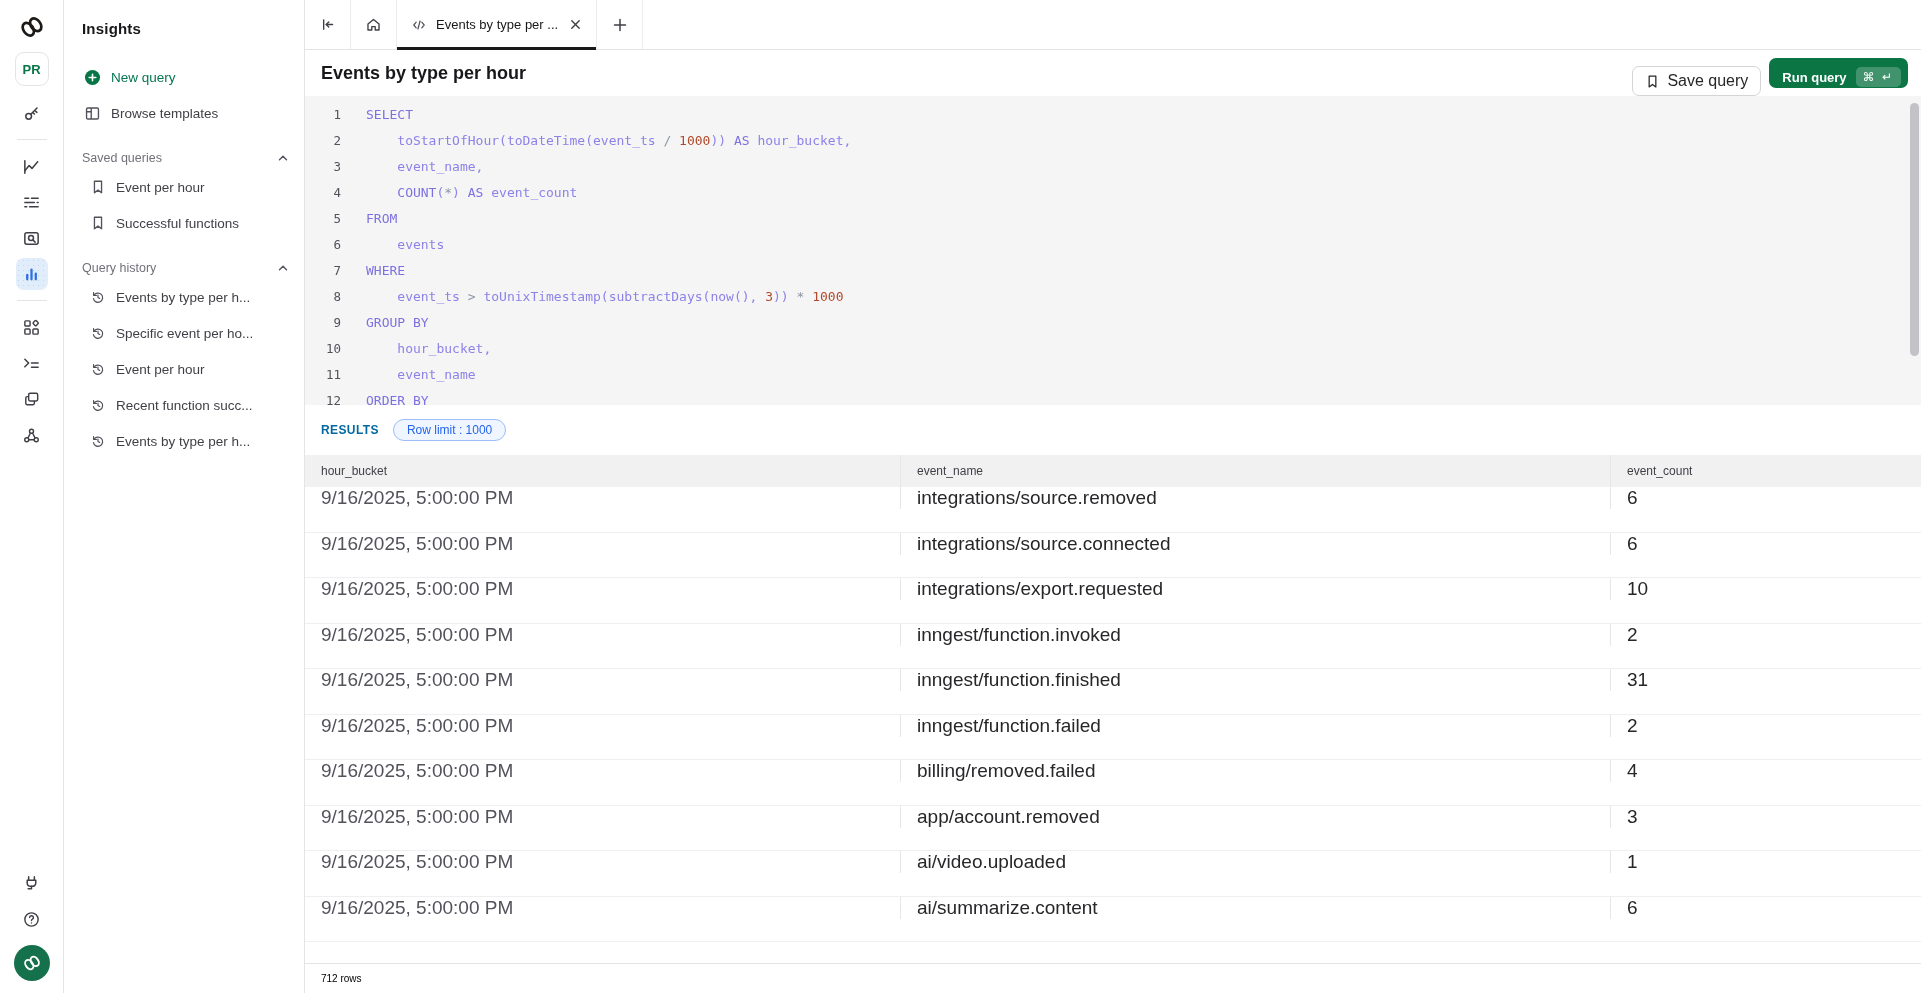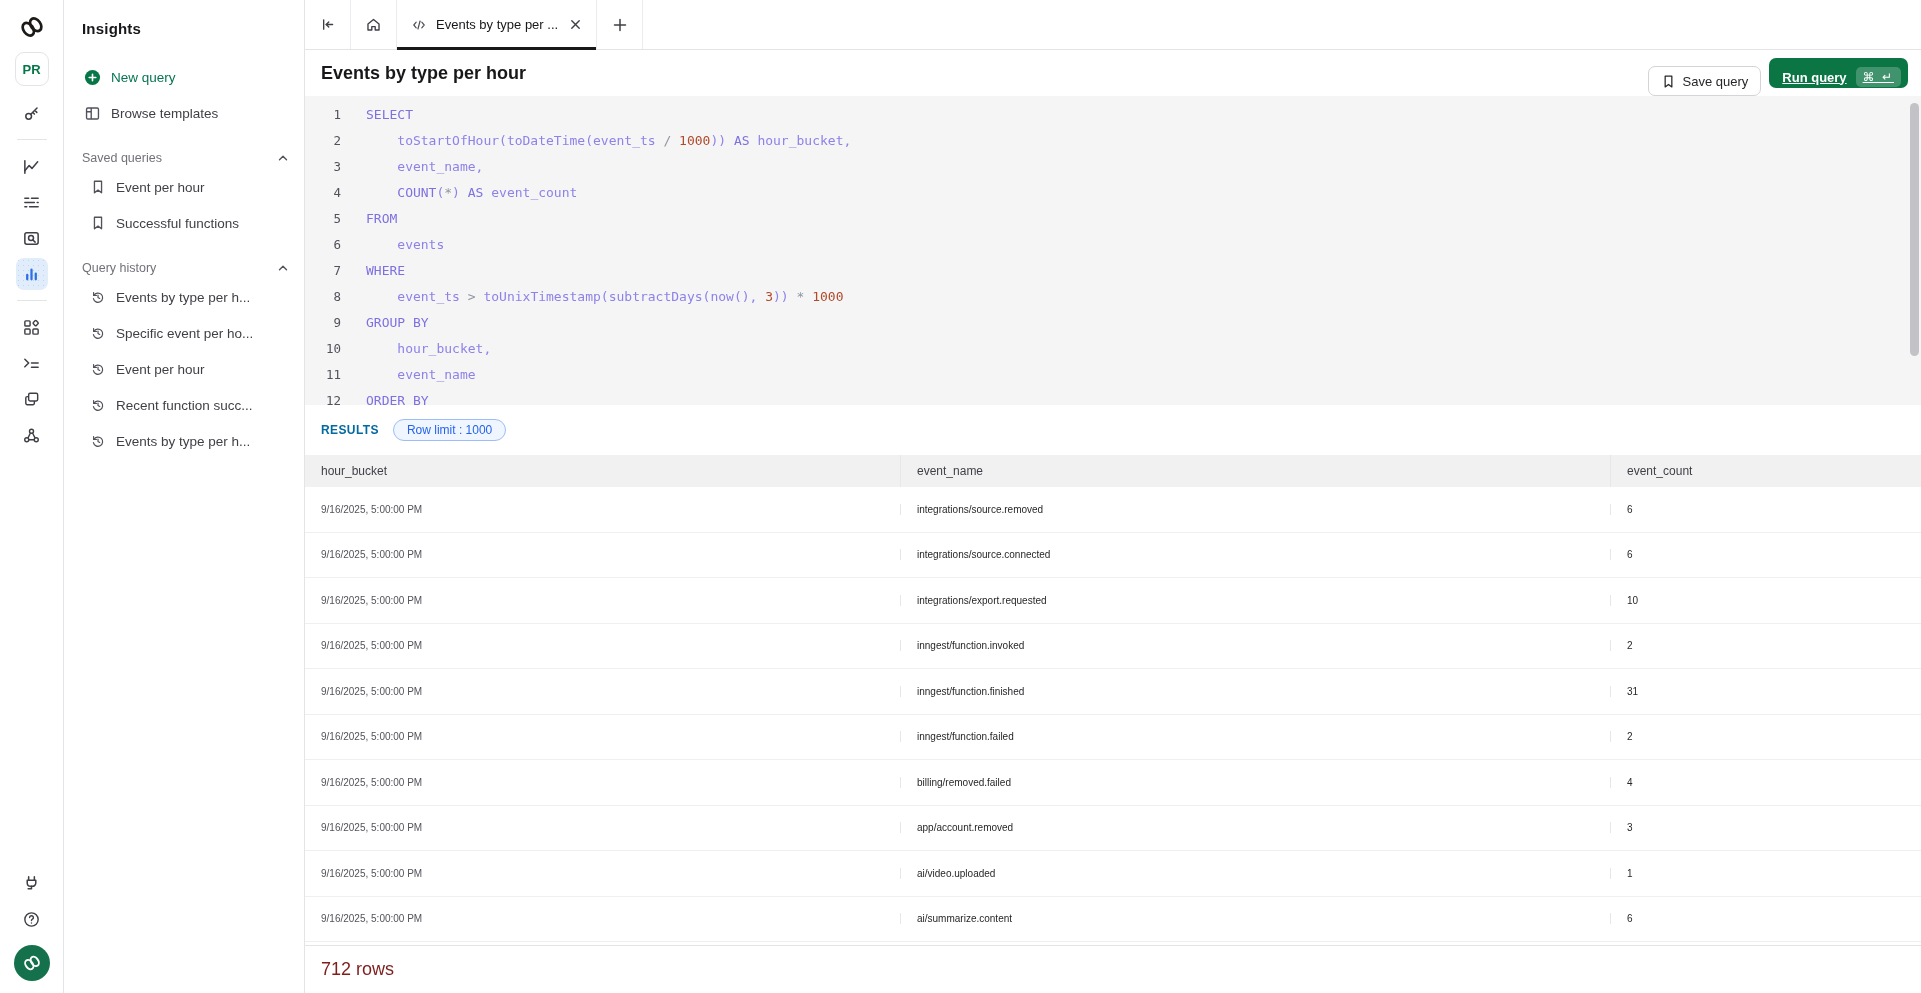--- a/index.html
+++ b/index.html
@@ -81,26 +81,26 @@
   }
   .tab::after { content:""; position:absolute; left:0; right:0; bottom:-1px; height:3px; background:#18181b; }
   .tab .close { color:#3f3f46; margin-left:2px; }
 
   .titlebar { height:46px; flex:none; display:flex; align-items:center; padding:0 13px 0 16px; }
   .page-title { font-size:18px; font-weight:700; color:#18181b; }
   .tb-actions { margin-left:auto; display:flex; gap:8px; align-items:center; }
   .btn-save {
     height:30px; border:1px solid #d4d4d8; border-radius:7px; background:#fff;
     display:flex; align-items:center; gap:7px; padding:0 12px;
-    font-size:13px; color:#27272a; font-weight:500; cursor:pointer;margin-top:16px;
+    font-size:16px; color:#27272a; font-weight:500; cursor:pointer;margin-top:16px;
   }
   .btn-run {
     height:30px; border:none; border-radius:7px; background:#0b7544; color:#fff;
     display:flex; align-items:center; gap:9px; padding:8px 7px 0 13px;
-    font-size:13px; font-weight:700; cursor:pointer;text-decoration:underline;
+    font-size:13px; font-weight:700; cursor:pointer;
   }
   .kbd {
     background:rgba(255,255,255,.22); border-radius:5px; padding:3px 7px;
     font-size:12px; font-weight:500; letter-spacing:2px;
   }
 
   
   .editor {
     height:309px; flex:none; background:#f5f5f6;
     padding-top:6px; position:relative; overflow:hidden;
@@ -126,24 +126,24 @@
     font-size:12px; color:#2563eb; border:1px solid #9cbdf9; background:#eff6ff;
     padding:3px 13px; border-radius:999px; font-weight:500; cursor:pointer;
   }
 
   .thead { height:32px; flex:none; display:flex; align-items:stretch; background:#f1f1f2; font-size:12px; color:#3f3f46; }
   .th, .td { padding:0 16px; display:flex; align-items:center; overflow:hidden; white-space:nowrap; }
   .c1 { width:595px; flex:none; }
   .c2 { width:710px; flex:none; border-left:1px solid #e7e7ea; }
   .c3 { flex:1; border-left:1px solid #e7e7ea; }
   .rows-wrap { flex:1; min-height:0; overflow:hidden; }
-  .trow { height:45.5px; display:flex; align-items:center; border-bottom:1px solid #efeff1; font-size:10px; color:#27272a; }
+  .trow { height:45.5px; display:flex; align-items:flex-start; border-bottom:1px solid #efeff1; font-size:19px; color:#27272a; }
   .trow .c1 { color:#52525b; }
 
-  .footer { height:48px; flex:none; border-top:1px solid #e4e4e7; display:flex; align-items:center; padding:0 16px; font-size:18px; color:#7f1d1d; background:#fff; }
+  .footer { height:30px; flex:none; border-top:1px solid #e4e4e7; display:flex; align-items:center; padding:0 16px; font-size:10px; color:#000000; background:#fff; }
 </style>
 </head>
 <body>
 
 <div class="rail">
   <div class="rail-logo">
     <svg width="30" height="30" viewBox="0 0 30 30" fill="none" stroke="#1c1917" stroke-width="2.7" stroke-linecap="round">
       <ellipse cx="11.3" cy="17.2" rx="4.8" ry="7" transform="rotate(-36 11.3 17.2)"></ellipse>
       <ellipse cx="18.7" cy="12.8" rx="4.8" ry="7" transform="rotate(-36 18.7 12.8)"></ellipse>
     </svg>

